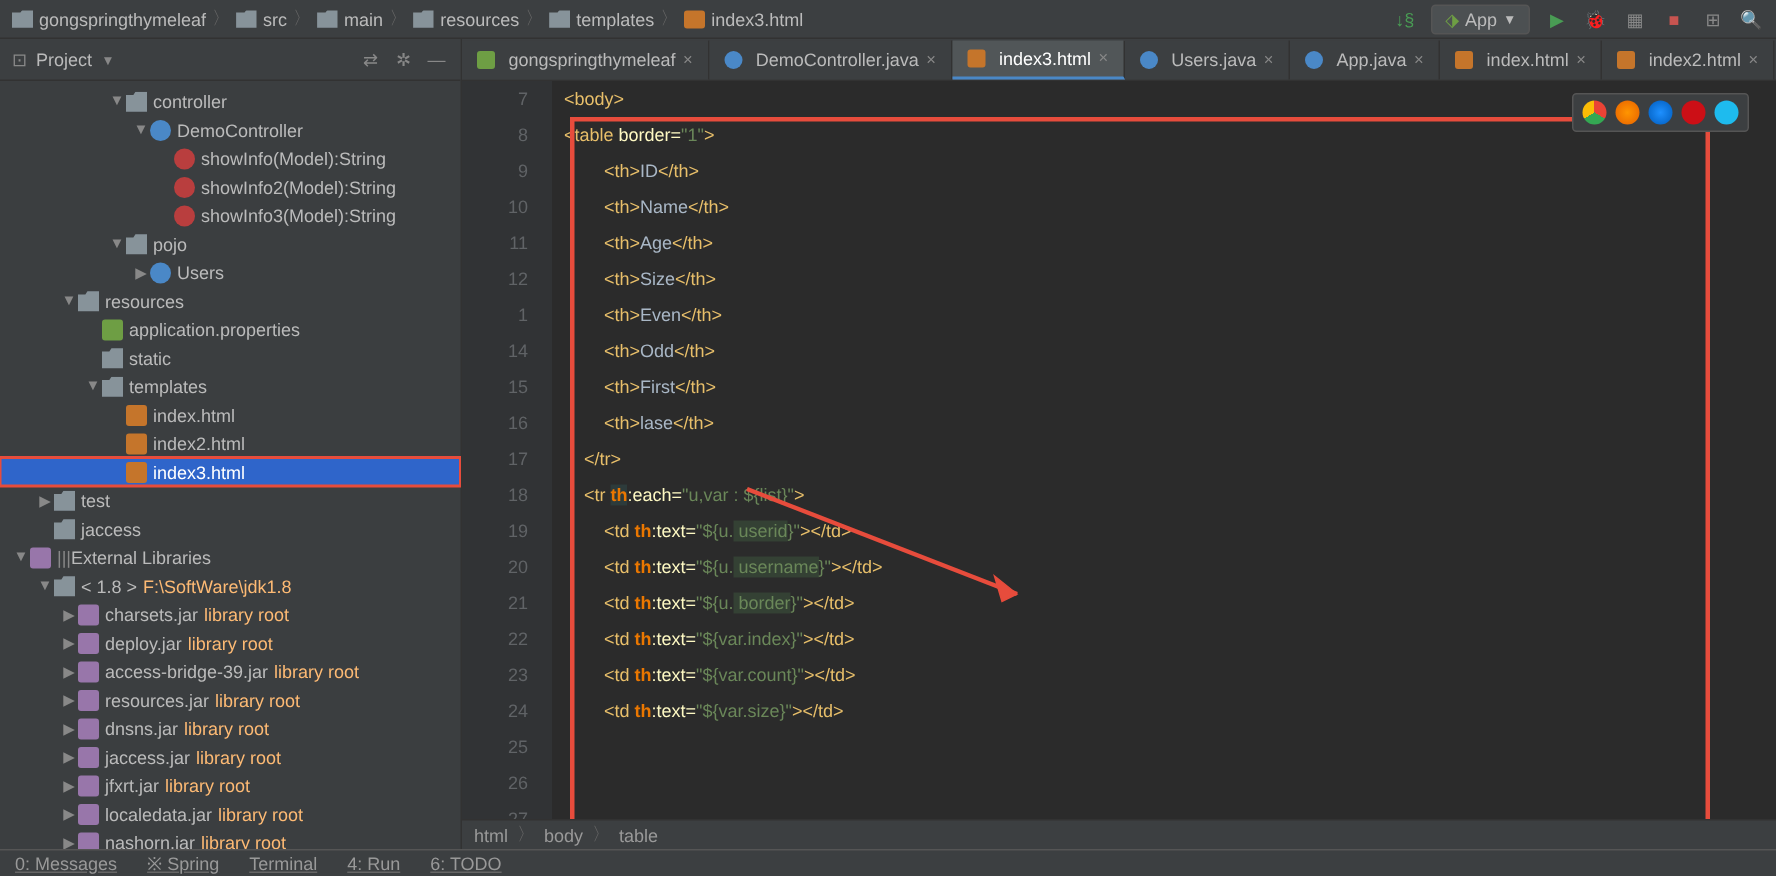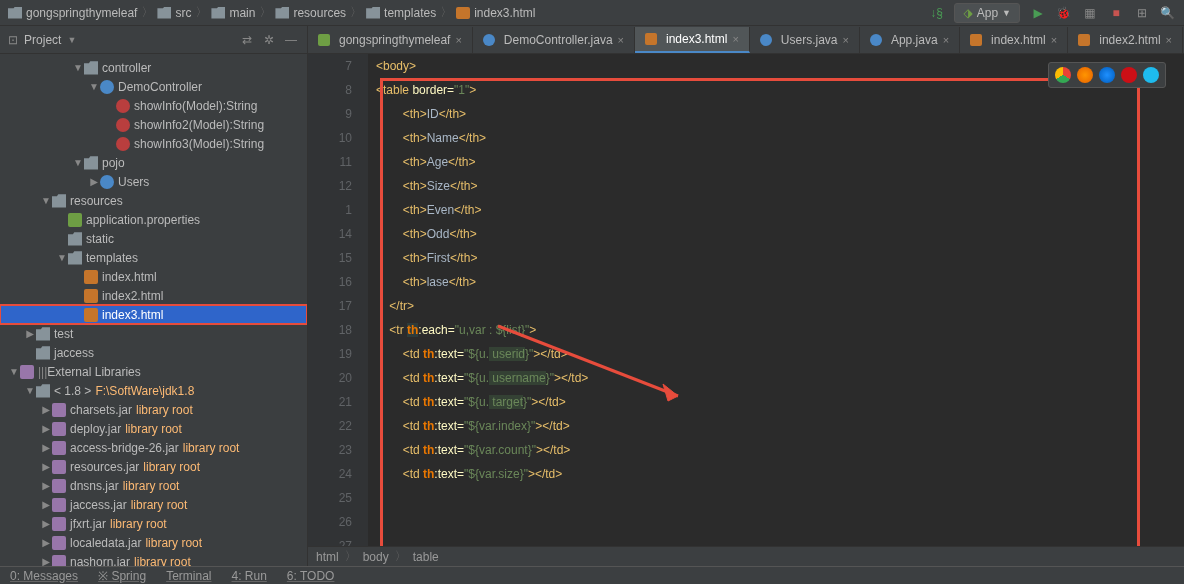--- a/index.html
+++ b/index.html
@@ -261,21 +261,21 @@
           <span class="indent" style="width: 32px;"></span>
           <span class="arrow">▶</span>
           <span class="tree-icon ti-lib"></span>
           <span>deploy.jar</span>
           <span class="libroot"> library root</span>
         </div>
         <div class="tree-row">
           <span class="indent" style="width: 32px;"></span>
           <span class="arrow">▶</span>
           <span class="tree-icon ti-lib"></span>
-          <span>access-bridge-26.jar</span>
+          <span>access-bridge-39.jar</span>
           <span class="libroot"> library root</span>
         </div>
         <div class="tree-row">
           <span class="indent" style="width: 32px;"></span>
           <span class="arrow">▶</span>
           <span class="tree-icon ti-lib"></span>
           <span>resources.jar</span>
           <span class="libroot"> library root</span>
         </div>
         <div class="tree-row">
@@ -386,21 +386,21 @@
           <div class="code-line">        <span class="c-tag">&lt;th&gt;</span>Age<span class="c-tag">&lt;/th&gt;</span></div>
           <div class="code-line">        <span class="c-tag">&lt;th&gt;</span>Size<span class="c-tag">&lt;/th&gt;</span></div>
           <div class="code-line">        <span class="c-tag">&lt;th&gt;</span>Even<span class="c-tag">&lt;/th&gt;</span></div>
           <div class="code-line">        <span class="c-tag">&lt;th&gt;</span>Odd<span class="c-tag">&lt;/th&gt;</span></div>
           <div class="code-line">        <span class="c-tag">&lt;th&gt;</span>First<span class="c-tag">&lt;/th&gt;</span></div>
           <div class="code-line">        <span class="c-tag">&lt;th&gt;</span>lase<span class="c-tag">&lt;/th&gt;</span></div>
           <div class="code-line">    <span class="c-tag">&lt;/tr&gt;</span></div>
           <div class="code-line">    <span class="c-tag">&lt;tr </span><span class="c-th c-bg">th</span><span class="c-attr">:each=</span><span class="c-val">"u,var : ${list}"</span><span class="c-tag">&gt;</span></div>
           <div class="code-line">        <span class="c-tag">&lt;td </span><span class="c-th">th</span><span class="c-attr">:text=</span><span class="c-val">"${u.</span><span class="c-val c-var-bg"> userid</span><span class="c-val">}"</span><span class="c-tag">&gt;&lt;/td&gt;</span></div>
           <div class="code-line">        <span class="c-tag">&lt;td </span><span class="c-th">th</span><span class="c-attr">:text=</span><span class="c-val">"${u.</span><span class="c-val c-var-bg"> username</span><span class="c-val">}"</span><span class="c-tag">&gt;&lt;/td&gt;</span></div>
-          <div class="code-line">        <span class="c-tag">&lt;td </span><span class="c-th">th</span><span class="c-attr">:text=</span><span class="c-val">"${u.</span><span class="c-val c-var-bg"> target</span><span class="c-val">}"</span><span class="c-tag">&gt;&lt;/td&gt;</span></div>
+          <div class="code-line">        <span class="c-tag">&lt;td </span><span class="c-th">th</span><span class="c-attr">:text=</span><span class="c-val">"${u.</span><span class="c-val c-var-bg"> border</span><span class="c-val">}"</span><span class="c-tag">&gt;&lt;/td&gt;</span></div>
           <div class="code-line">        <span class="c-tag">&lt;td </span><span class="c-th">th</span><span class="c-attr">:text=</span><span class="c-val">"${var.index}"</span><span class="c-tag">&gt;&lt;/td&gt;</span></div>
           <div class="code-line">        <span class="c-tag">&lt;td </span><span class="c-th">th</span><span class="c-attr">:text=</span><span class="c-val">"${var.count}"</span><span class="c-tag">&gt;&lt;/td&gt;</span></div>
           <div class="code-line">        <span class="c-tag">&lt;td </span><span class="c-th">th</span><span class="c-attr">:text=</span><span class="c-val">"${var.size}"</span><span class="c-tag">&gt;&lt;/td&gt;</span></div>
         </div>
       <div class="red-overlay" style="left:72px; top:24px; width:760px; height:512px;"></div>
     </div>
     <div class="browser-icons">
       <span class="bi" style="background:conic-gradient(#ea4335 0 120deg,#34a853 120deg 240deg,#fbbc05 240deg 360deg)"></span>
       <span class="bi" style="background:radial-gradient(#ff9500,#e66000)"></span>
       <span class="bi" style="background:radial-gradient(#1e90ff,#005bbb)"></span>

